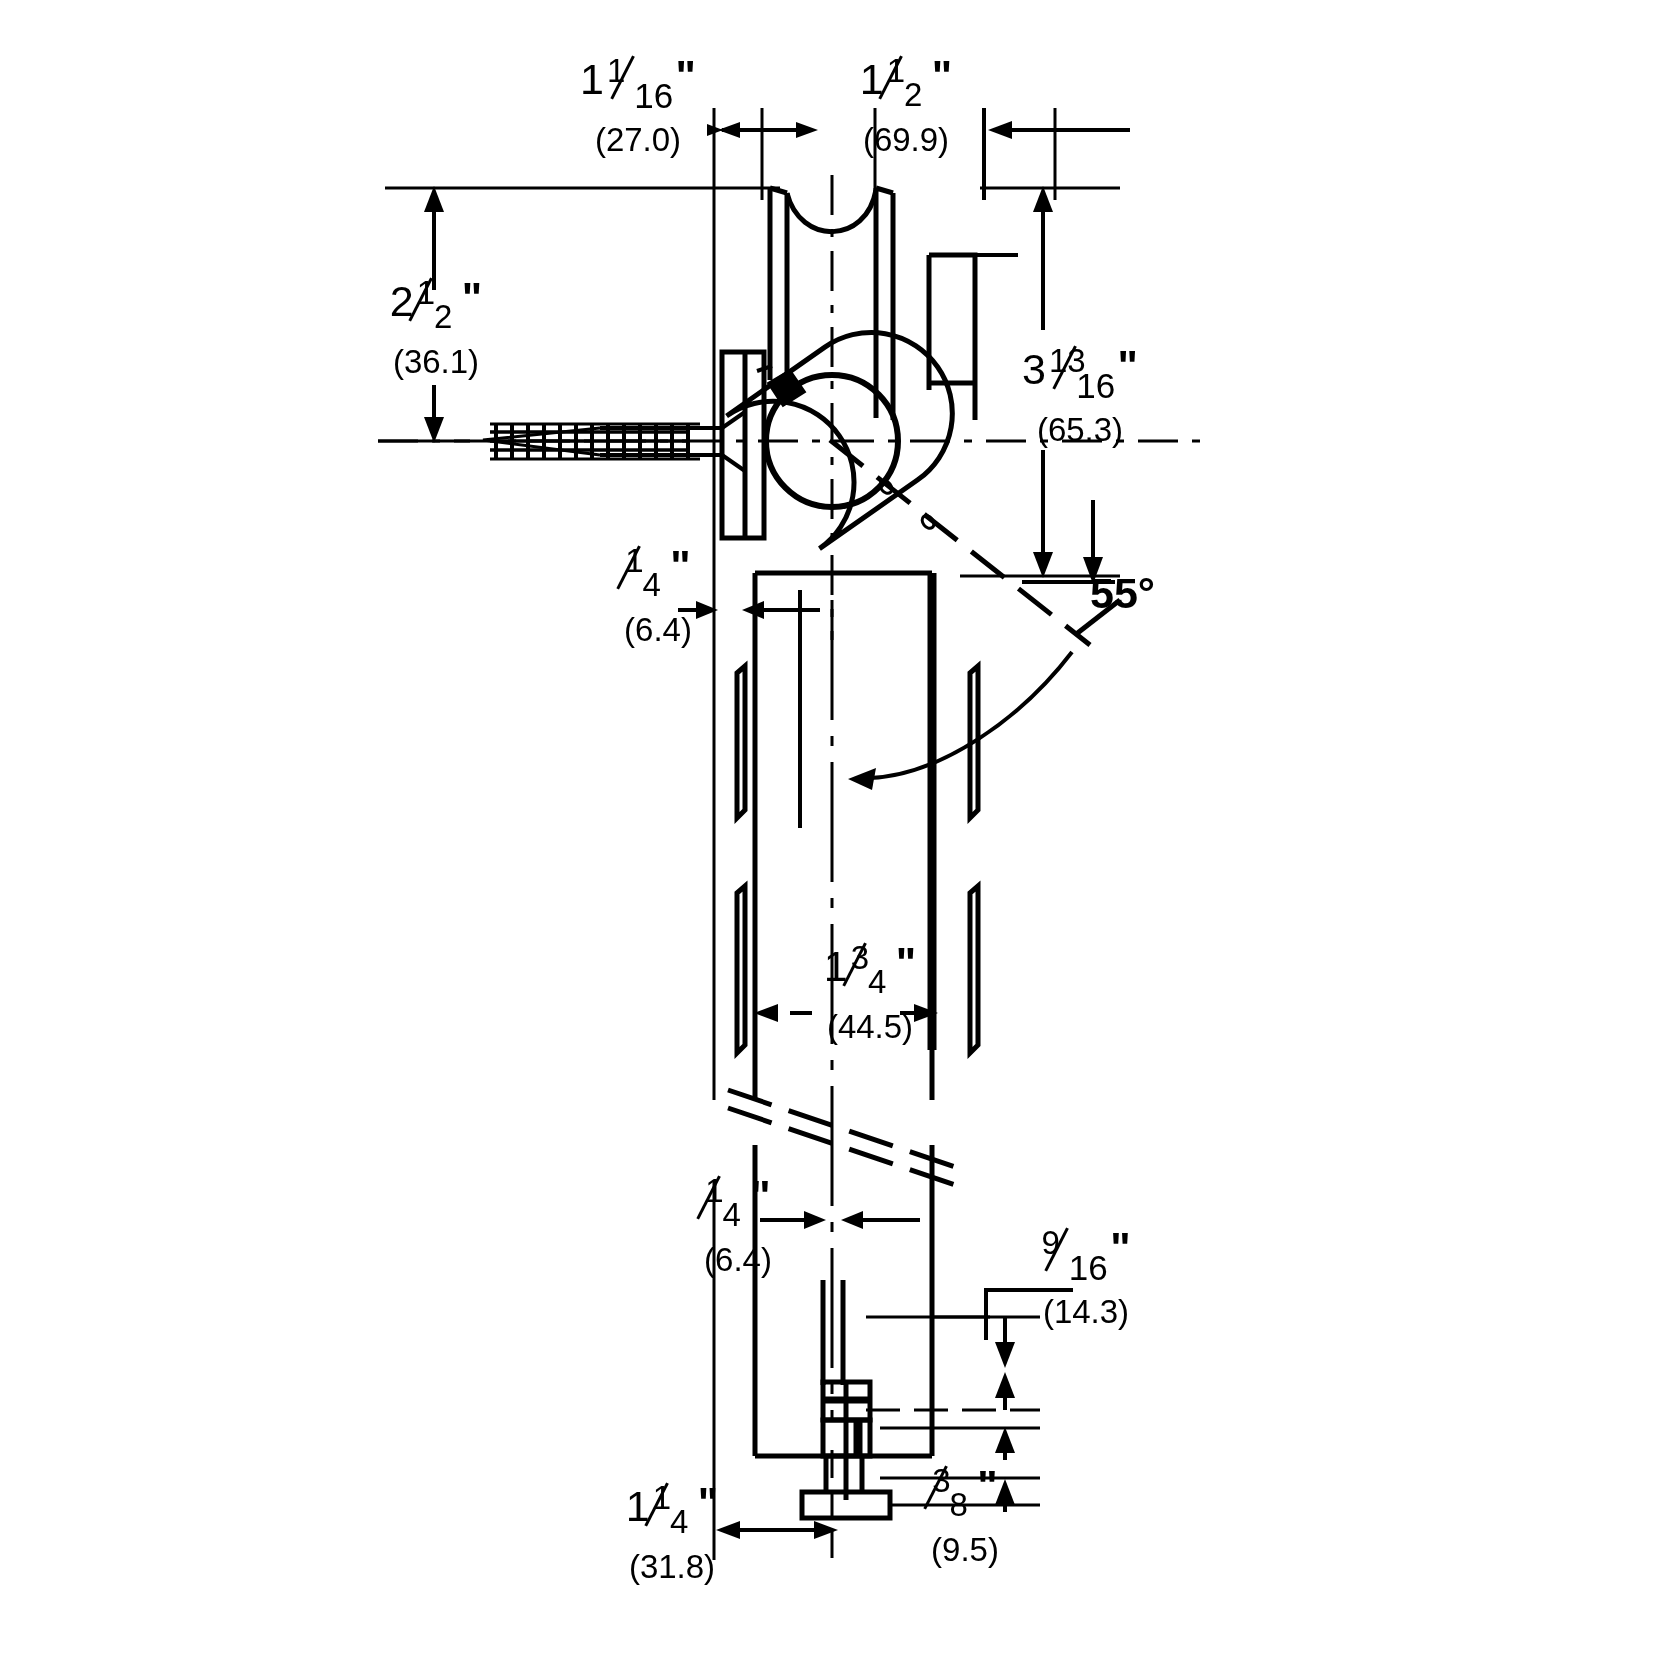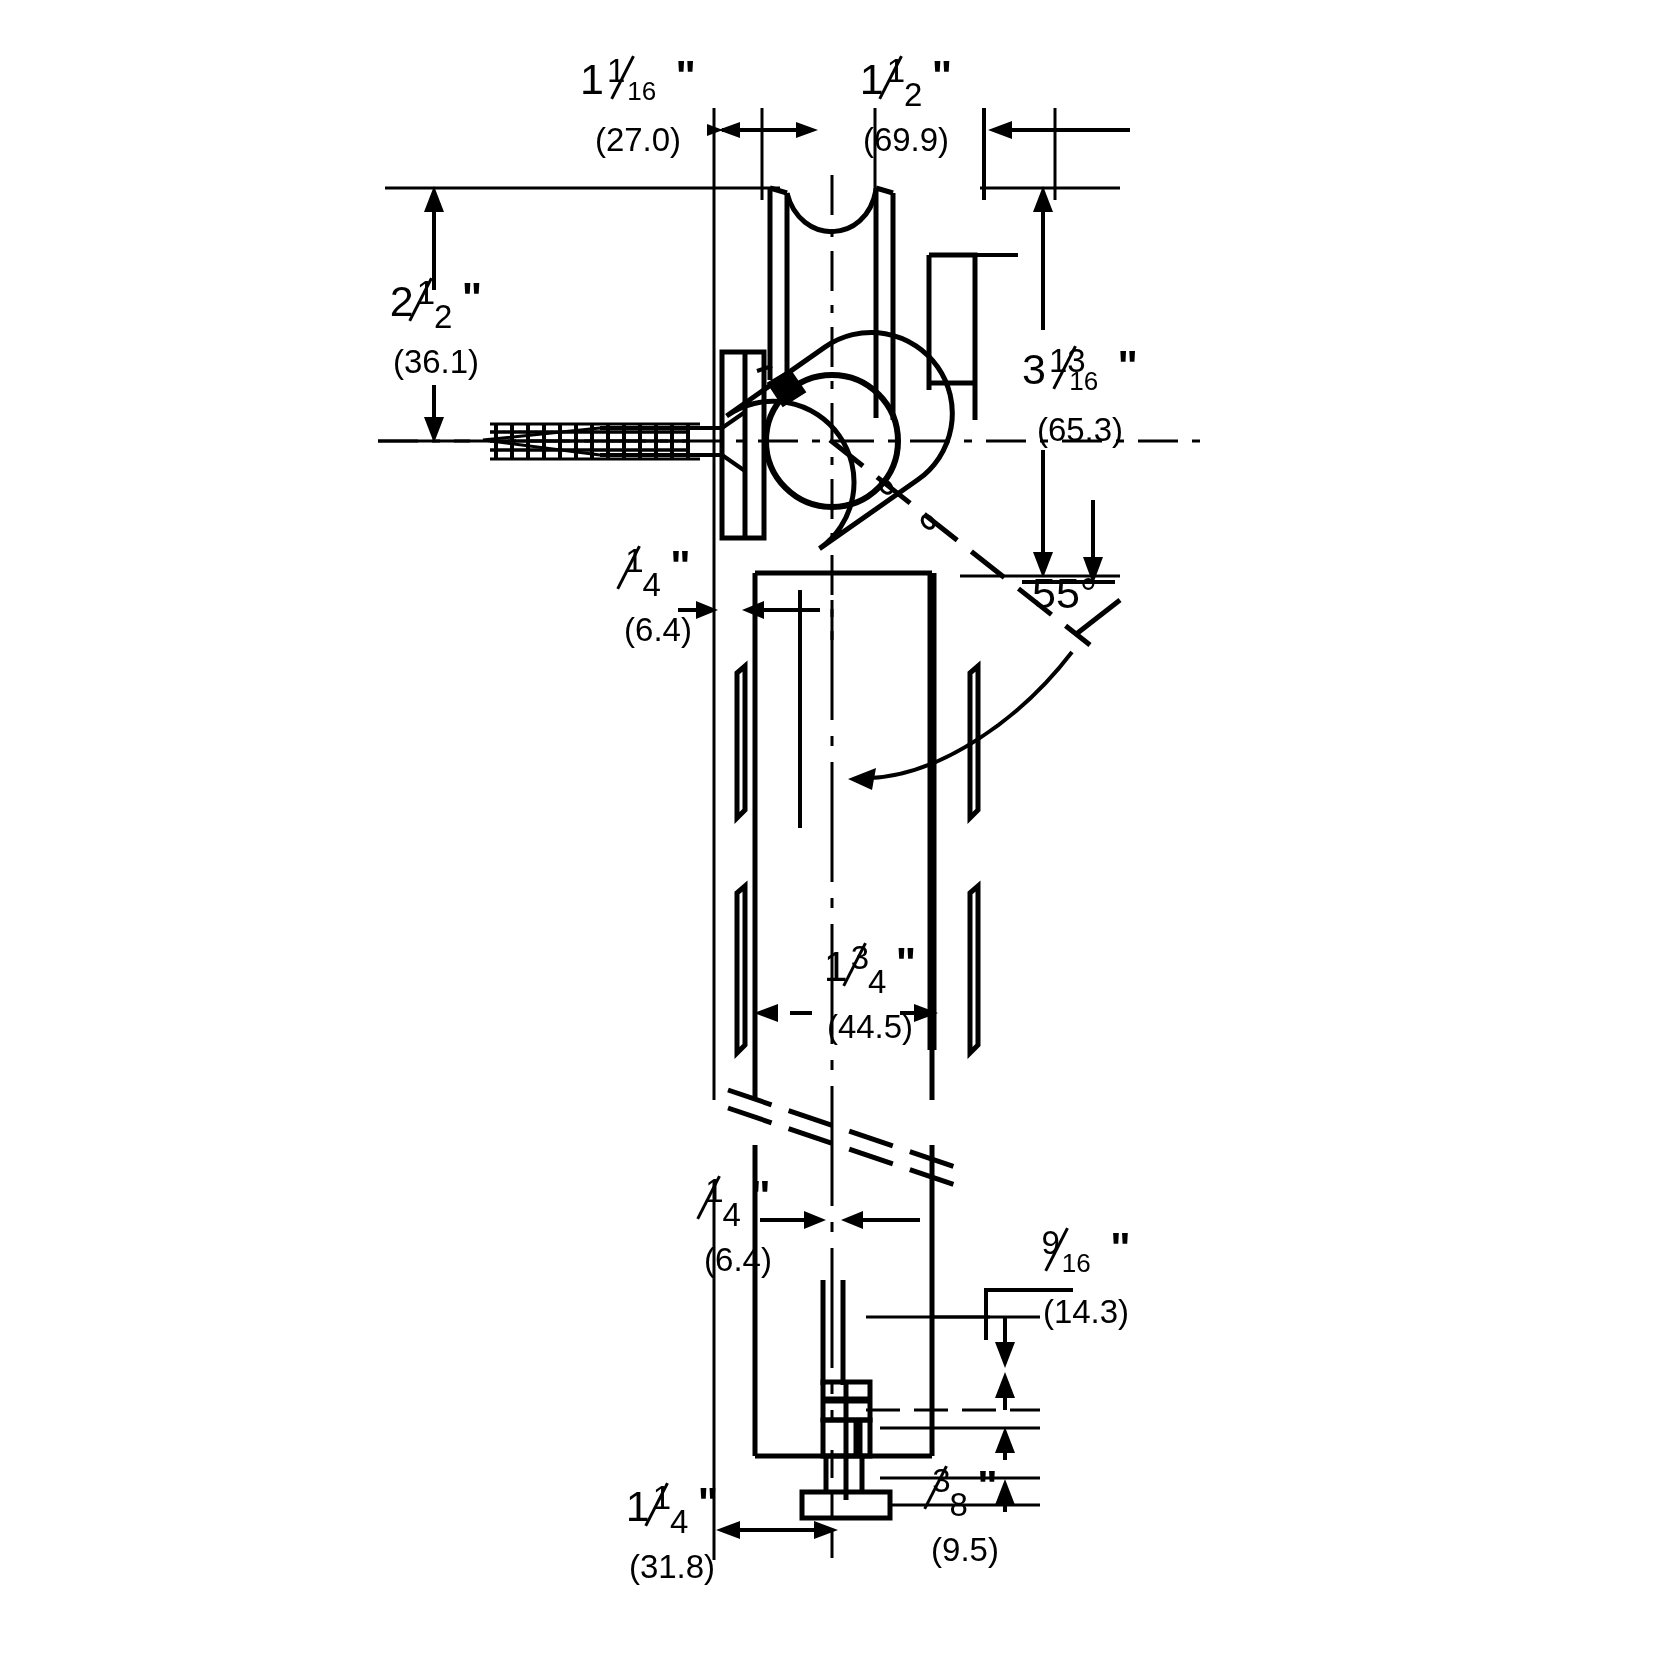--- a/index.html
+++ b/index.html
@@ -71,21 +71,21 @@
     left: 0.30em;
     top: -2px;
     width: 2.6px;
     height: 48px;
     background: #000;
     transform: rotate(27deg);
     transform-origin: top center;
   }
   .frac.wide { width: 1.55em; }
   .frac.wide .num { font-size: 33px; }
-  .frac.wide .den { left: 0.78em; font-size: 26px; }
+  .frac.wide .den { left: 0.78em; font-size: 35px; }
   .frac.wide .bar { left: 0.58em; }
   .inch {
     font-size: 43px;
     font-weight: bold;
     margin-left: 2px;
     line-height: 0.8;
     align-self: flex-start;
   }
   .dim-mm {
     text-align: center;
@@ -422,21 +422,21 @@
       <span class="frac">
           <span class="num">1</span>
           <span class="bar"></span>
           <span class="den">4</span>
         </span>
         <span class="inch">"</span>
     </div>
     <div class="dim-mm">(6.4)</div>
   </div>
 
-  <div class="dim-label" style="left:1032px; top:572px; font-size:43px;">
+  <div class="dim-label" style="left:1090px; top:572px; font-size:43px;font-weight:bold;">
     <span class="plain-num">55°</span>
   </div>
 
   <div class="dim-label" style="left:790px; top:945px; width:160px;">
     <div class="dim-main">
       <span class="whole">1</span>
         <span class="frac">
           <span class="num">3</span>
           <span class="bar"></span>
           <span class="den">4</span>

